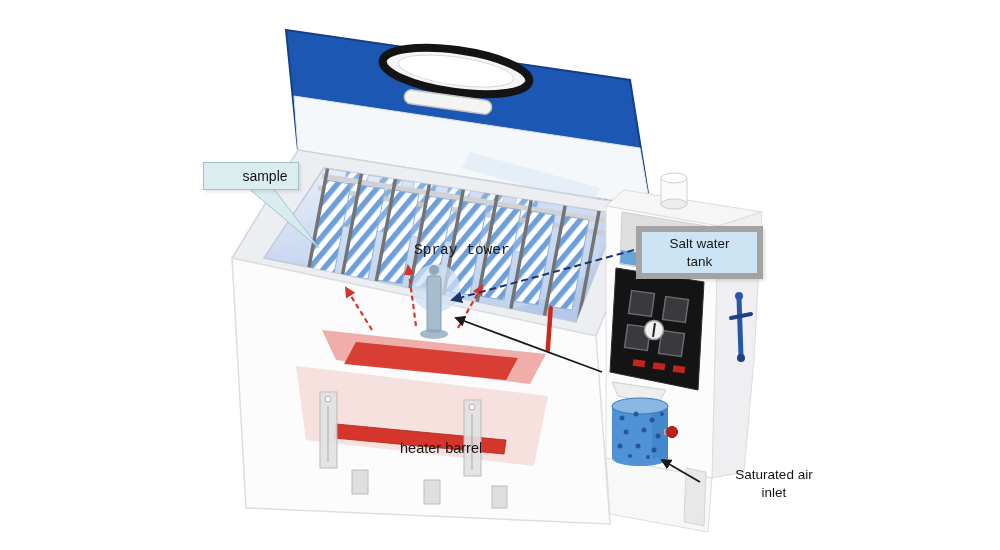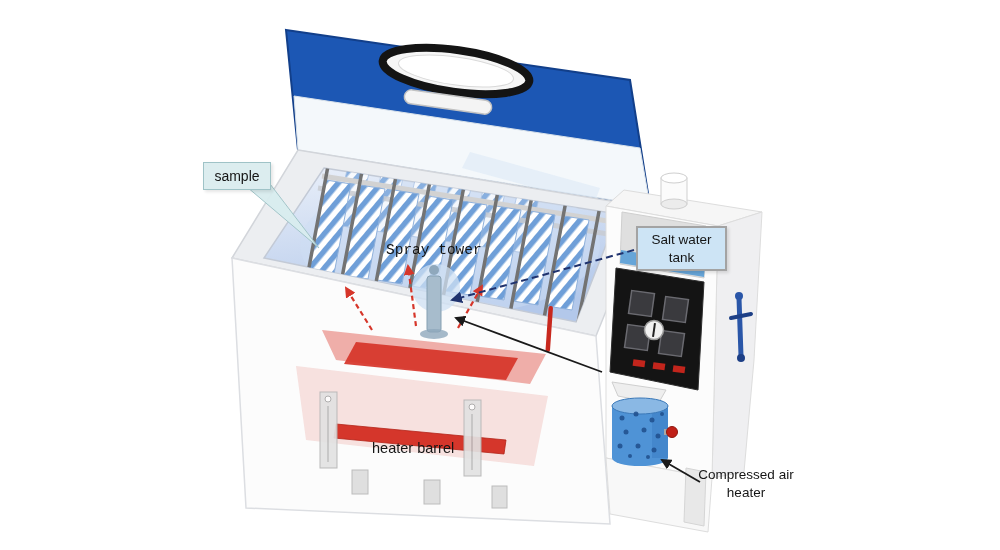--- a/index.html
+++ b/index.html
@@ -1,24 +1,24 @@
 <!DOCTYPE html>
 <html><head>
 <meta charset="utf-8">
 <style>
   html,body{margin:0;padding:0;background:#ffffff;}
   #stage{position:relative;width:1000px;height:550px;background:#ffffff;overflow:hidden;
          font-family:"Liberation Sans",sans-serif;}
   #art{position:absolute;left:0;top:0;}
-  .lbl{position:absolute;color:#151515;text-align:center;}
+  .lbl{position:absolute;color:#151515;text-align:center;padding-left:28px;}
   #sample-box{left:203px;top:162px;width:66px;height:26px;background:#dcedef;
               border:1px solid #9fc3c7;display:flex;align-items:center;justify-content:center;
               font-size:14px;box-shadow:2px 2px 3px rgba(0,0,0,.10);}
-  #salt-box{left:636px;top:226px;width:83px;background:#cde4f5;border:2px solid #a3a3a3;
-            padding:3px 2px;font-size:13.5px;line-height:1.3;box-shadow:2px 2px 3px rgba(0,0,0,.12);}
+  #salt-box{left:636px;top:226px;width:83px;background:#cde4f5;border:6px solid #a3a3a3;
+            padding:3px 16px;font-size:13.5px;line-height:1.3;box-shadow:2px 2px 3px rgba(0,0,0,.12);}
   #spray-lbl{left:386px;top:242px;font-size:14.5px;white-space:nowrap;font-family:Liberation Mono, monospace;}
   #satbar-lbl{left:600px;top:366px;width:94px;font-size:13.5px;line-height:1.3;}
   #compair-lbl{left:696px;top:466px;width:100px;font-size:13.5px;line-height:1.3;}
   #heater-lbl{left:372px;top:440px;font-size:14.5px;white-space:nowrap;}
 </style>
 </head>
 <body>
 
 <div id="stage">
 
@@ -202,16 +202,16 @@
     <polygon points="247,187 267,180 319,248" fill="#d9edef" stroke="#9fc3c7" stroke-width="1" opacity="0.95"></polygon>
     <line x1="634" y1="250" x2="452" y2="300" stroke="#20336e" stroke-width="2" stroke-dasharray="7 4" marker-end="url(#mNavy)"></line>
     <line x1="602" y1="372" x2="456" y2="318" stroke="#1a1a1a" stroke-width="1.8" marker-end="url(#mBlack)"></line>
     <line x1="700" y1="482" x2="662" y2="460" stroke="#1a1a1a" stroke-width="1.8" marker-end="url(#mBlack)"></line>
   </g>
 </svg>
 
 <div class="lbl" id="sample-box">sample</div>
 <div class="lbl" id="spray-lbl">Spray tower</div>
 <div class="lbl" id="salt-box">Salt water tank</div>
-<div class="lbl" id="compair-lbl">Compressed air heater</div>
+<div class="lbl" id="compair-lbl">Saturated air inlet</div>
 <div class="lbl" id="heater-lbl">heater barrel</div>
 
 </div>
 
 </body></html>

